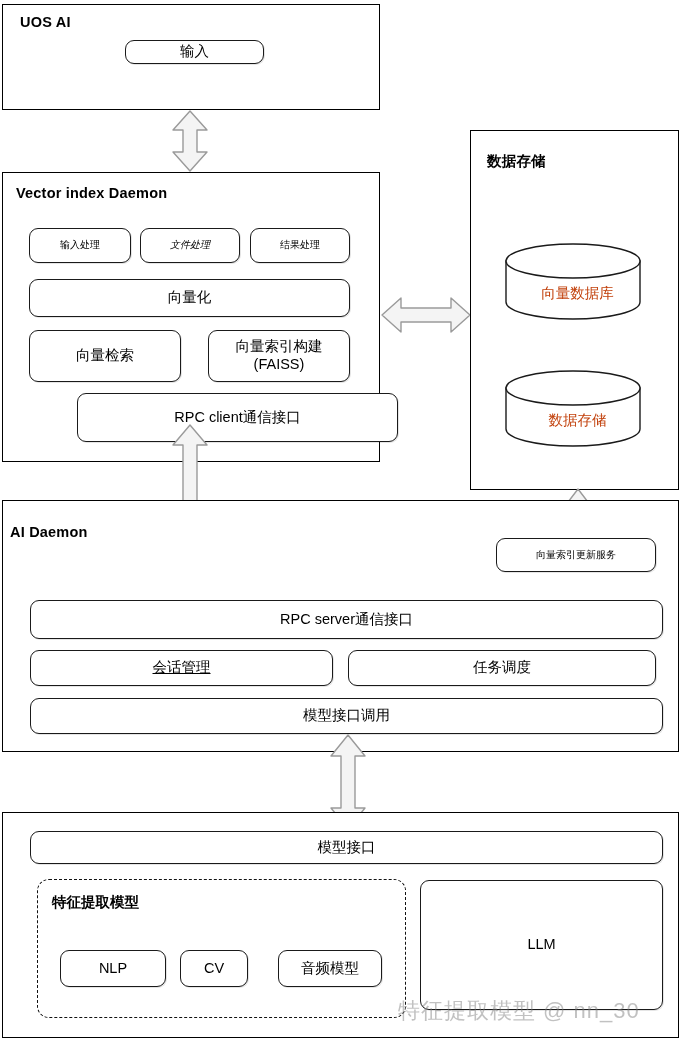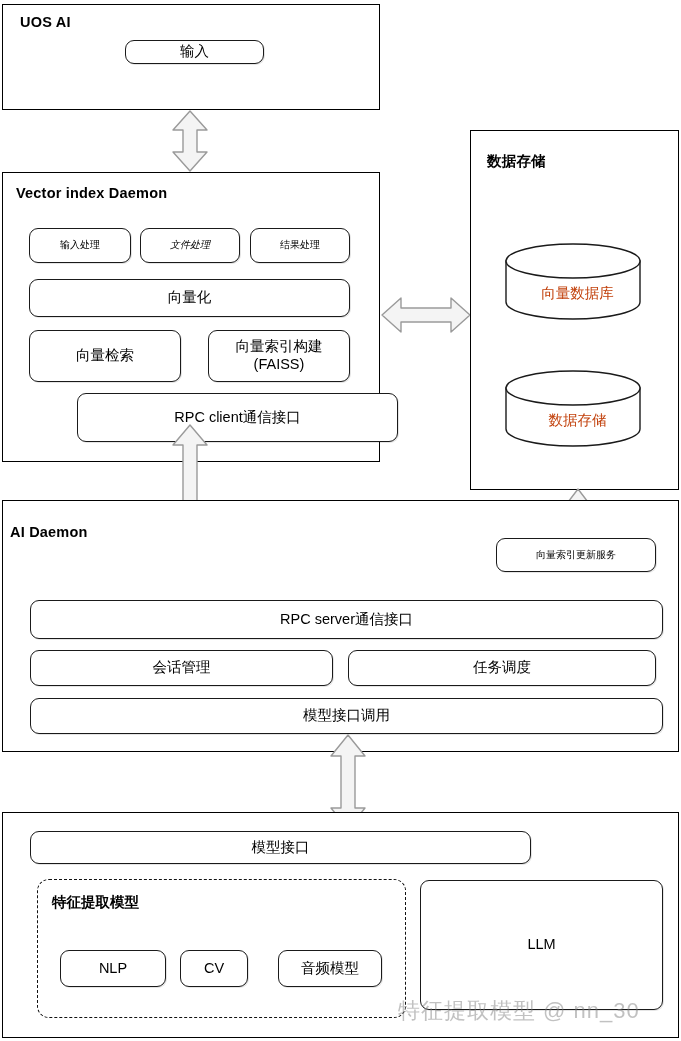--- a/index.html
+++ b/index.html
@@ -186,40 +186,40 @@
   <div class="panel-title" style="left:10px; top:524px;">AI Daemon</div>
 
   <div class="node small" style="left:496px; top:538px; width:160px; height:34px;">
     <span>向量索引更新服务</span>
   </div>
 
   <div class="node" style="left:30px; top:600px; width:633px; height:39px;">
     <span>RPC server通信接口</span>
   </div>
 
-  <div class="node" style="left:30px; top:650px; width:303px; height:36px;">
+  <div class="node" style="left:30px; top:650px; width:303px; height:36px;text-decoration:underline;">
     <span>会话管理</span>
   </div>
   <div class="node" style="left:348px; top:650px; width:308px; height:36px;">
     <span>任务调度</span>
   </div>
 
   <div class="node" style="left:30px; top:698px; width:633px; height:36px;">
     <span>模型接口调用</span>
   </div>
 
   <div class="arrow" style="left:329px; top:734px; width:38px; height:96px;">
     <svg width="38" height="96" viewBox="0 0 38 96">
       <polygon points="19,1 36,22 26,22 26,74 36,74 19,95 2,74 12,74 12,22 2,22" fill="#f4f4f4" stroke="#9a9a9a" stroke-width="1.4" stroke-linejoin="round"></polygon>
     </svg>
   </div>
 
   <div class="panel" style="left:2px; top:812px; width:677px; height:226px;"></div>
 
-  <div class="node" style="left:30px; top:831px; width:501px; height:33px;">
+  <div class="node" style="left:30px; top:831px; width:633px; height:33px;">
     <span>模型接口</span>
   </div>
 
   <div class="dashed-group" style="left:37px; top:879px; width:369px; height:139px;"></div>
   <div class="dashed-group-title" style="left:52px; top:893px;">特征提取模型</div>
 
   <div class="node" style="left:60px; top:950px; width:106px; height:37px;text-align:right;">
     <span>NLP</span>
   </div>
   <div class="node" style="left:180px; top:950px; width:68px; height:37px;">

